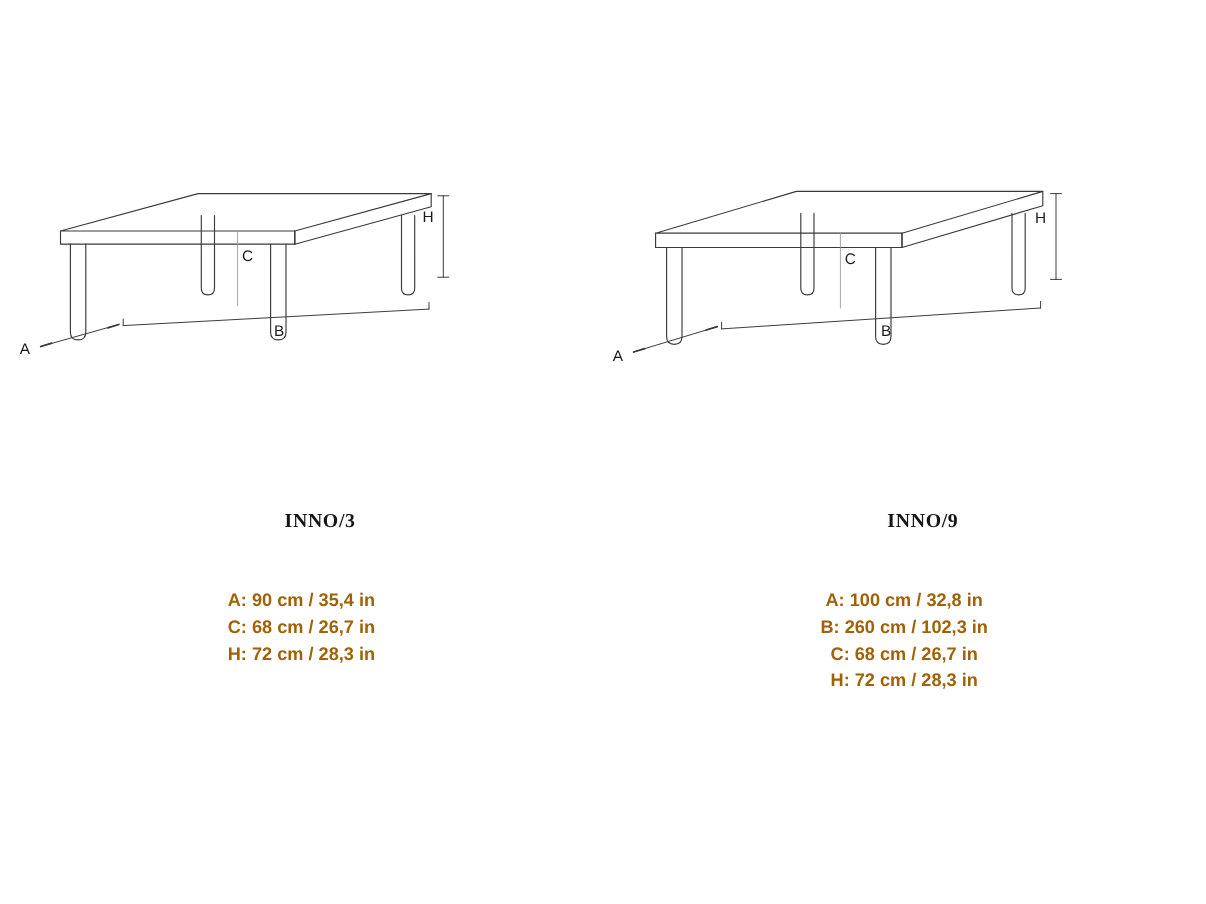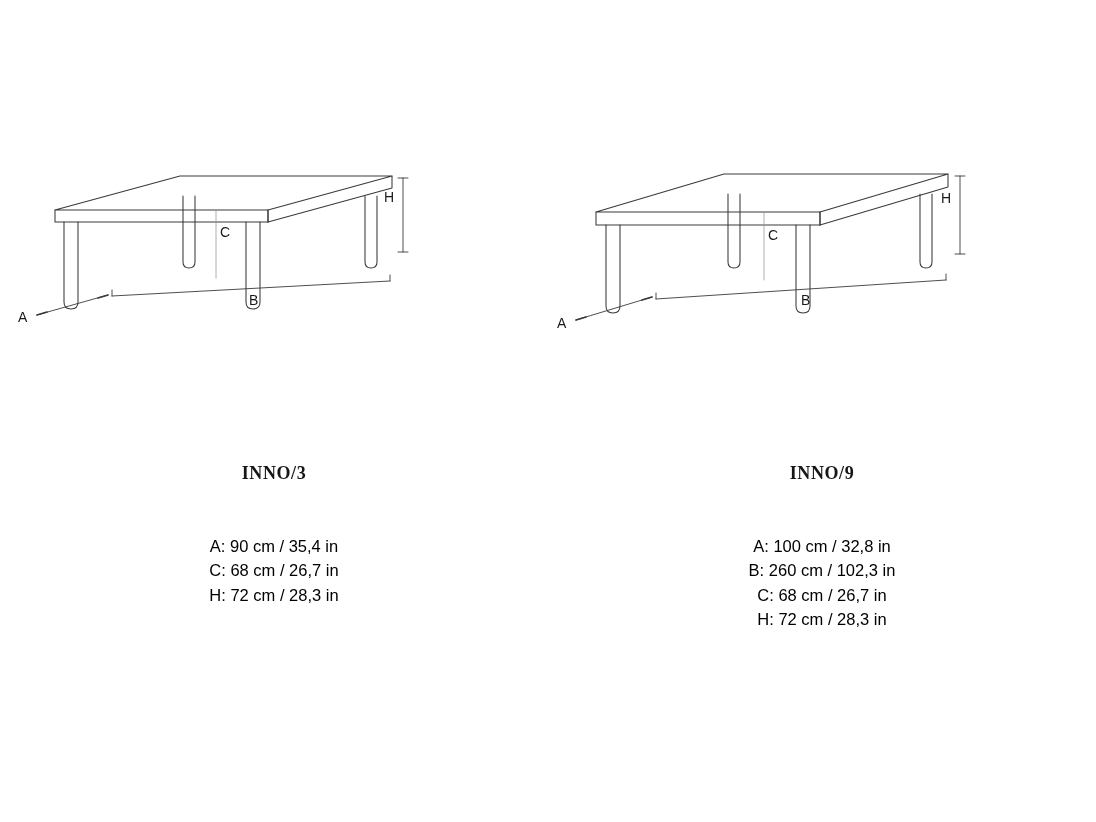--- a/index.html
+++ b/index.html
@@ -34,41 +34,42 @@
     height: 250px;
   }
   .drawing svg {
     display: block;
     width: 100%;
     height: 100%;
   }
   .model-title {
     position: absolute;
     top: 463px;
-    left: 0;
+    left: 17px;
     width: 100%;
     text-align: center;
     font-family: "Liberation Serif", serif;
     font-weight: bold;
     font-size: 18px;
     letter-spacing: 0.6px;
     color: #161616;
   }
   .specs {
     position: absolute;
     top: 534px;
     left: 0;
     width: 100%;
     text-align: center;
   }
   .spec-line {
     font-size: 16.5px;
     line-height: 24.4px;
-    color: #000000;
+    color: #a16207;
     white-space: pre;
+    font-weight: bold;
   }
   .dim-label {
     font-family: "Liberation Sans", sans-serif;
     font-size: 14px;
     fill: #1a1a1a;
   }
 </style>
 </head>
 <body>
 

